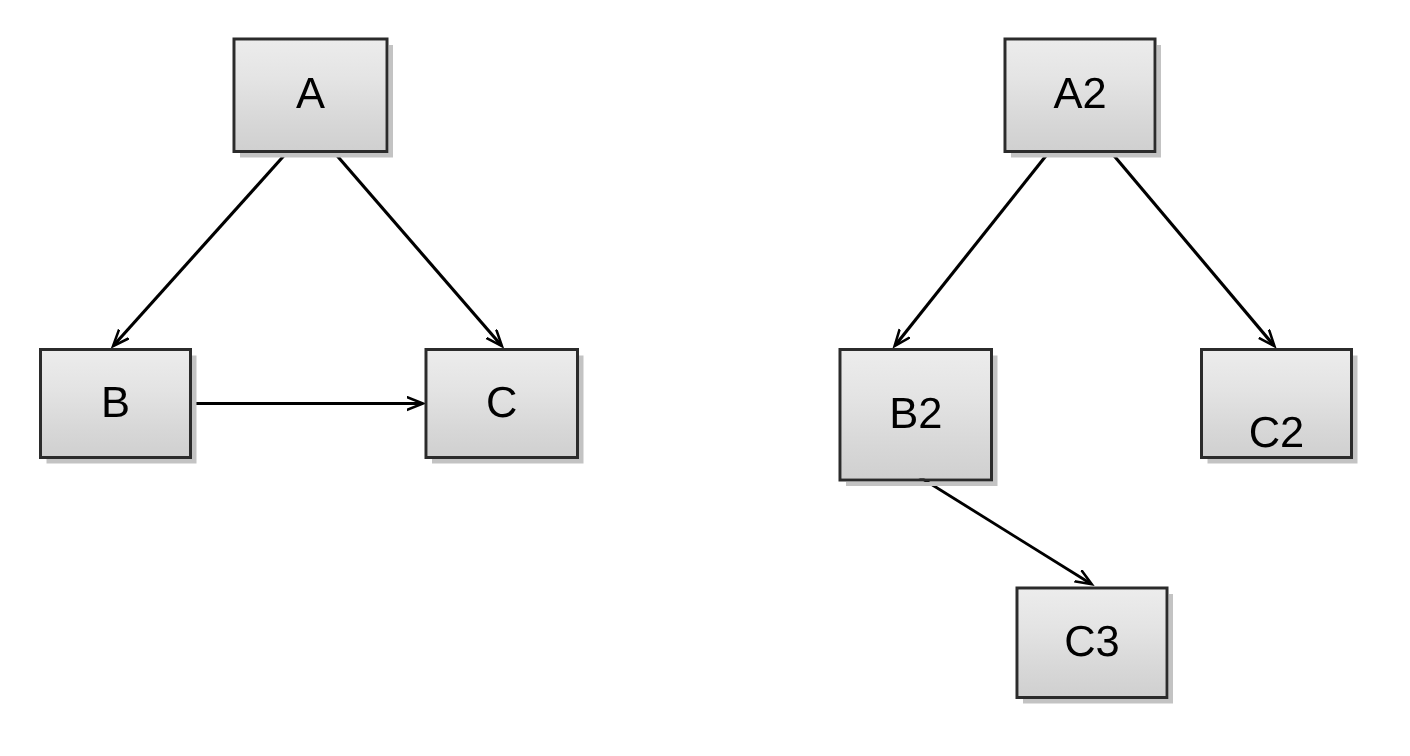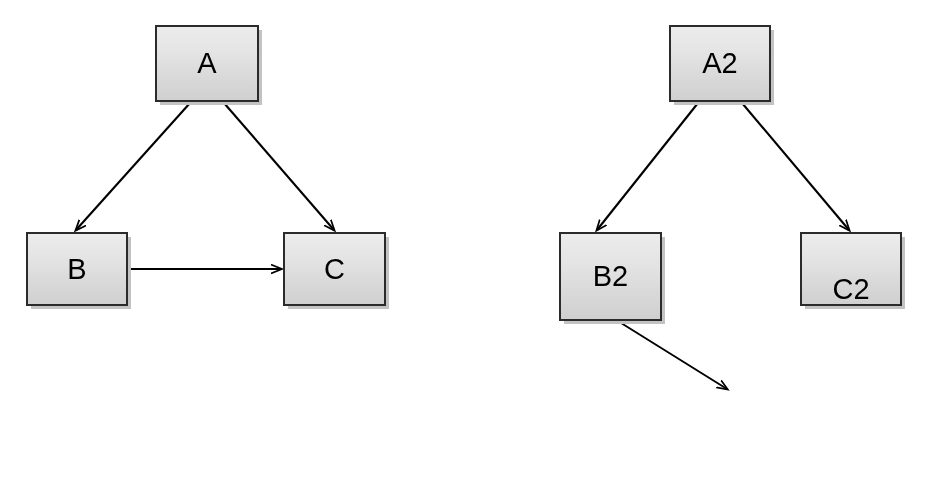--- a/index.html
+++ b/index.html
@@ -83,14 +83,17 @@
   </div>
 
   <div class="node" style="left: 543px; top: 232px; width: 103px; height: 89px; margin-left: 16px;">
     <span class="node-label">B2</span>
   </div>
 
   <div class="node" style="left: 800px; top: 232px; width: 102px; height: 74px; align-items: flex-end;">
     <span class="node-label">C2</span>
   </div>
 
+  <div class="node" style="left: 677px; top: 391px; width: 102px; height: 75px;">
+    <span class="node-label">C3</span>
+  </div>
 
 </div>
 
 </body></html>

